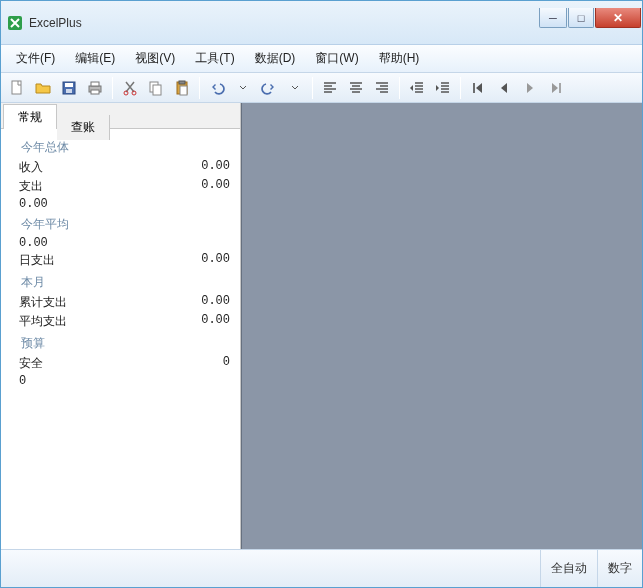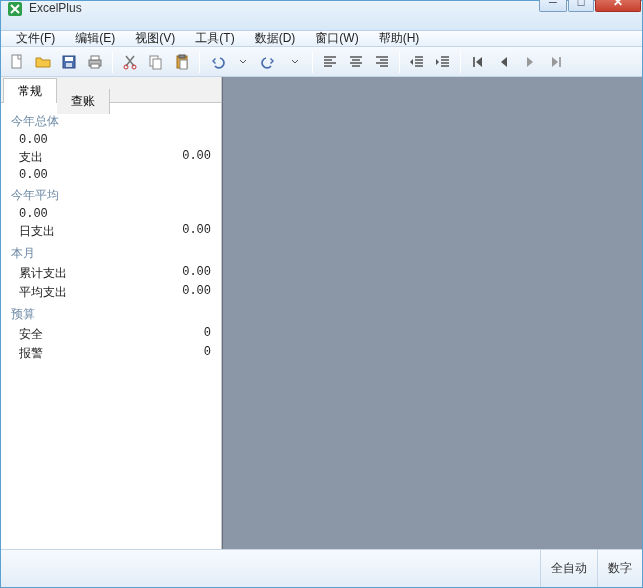--- a/index.html
+++ b/index.html
@@ -1,42 +1,42 @@
 <!DOCTYPE html>
 <html><head>
 <meta charset="utf-8">
 <style>
 * { box-sizing: border-box; margin: 0; padding: 0; font-family: "Microsoft YaHei", "SimSun", Tahoma, sans-serif; font-size: 12px; }
 html, body { width: 643px; height: 588px; overflow: hidden; }
 .window { width: 643px; height: 588px; border: 1px solid #5aa0d0; background: #fff; display: flex; flex-direction: column; }
-.titlebar { height: 30px; background: linear-gradient(#eaf3fb, #d7e8f7); display: flex; padding-left: 6px; border-bottom: 1px solid #b8d0e8; }
+.titlebar { height: 44px; background: linear-gradient(#eaf3fb, #d7e8f7); display: flex; align-items: center; padding-left: 6px; border-bottom: 1px solid #b8d0e8; }
 .titlebar .app-icon { width: 16px; height: 16px; margin-right: 6px; display:inline-flex; }
 .titlebar .title { color: #333; flex: 1; }
 .win-controls { display: flex; height: 20px; margin-top: -9px; margin-right: 1px; }
 .win-btn { width: 28px; height: 20px; margin-left: 1px; border: 1px solid #7a9fc0; border-top: none; background: linear-gradient(#f5f9fe, #cfe2f5); display:flex; align-items:center; justify-content:center; border-radius: 0 0 2px 2px; }
 .win-btn.max { width: 26px; }
 .win-btn.close { width: 46px; background: linear-gradient(#e98a7e, #c6402d); border-color:#a03022; }
 .win-glyph { font-size: 11px; color:#334; }
 .win-btn.close .win-glyph { color:#fff; font-weight:bold; font-size:12px; }
 
-.menubar { height: 16px; background: linear-gradient(#fbfdff, #e7f1fb); border-bottom: 1px solid #c5d6e8; display:flex; align-items:center; padding: 0 6px; gap: 2px; }
+.menubar { height: 28px; background: linear-gradient(#fbfdff, #e7f1fb); border-bottom: 1px solid #c5d6e8; display:flex; align-items:center; padding: 0 6px; gap: 2px; }
 .menu-item { padding: 2px 8px; color:#222; border:1px solid transparent; border-radius:2px; cursor:default; }
 
 .toolbar { height: 30px; background: linear-gradient(#f7fafe, #e3edf7); border-bottom: 1px solid #c5d6e8; display:flex; align-items:center; padding: 0 4px; gap: 2px; }
 .tool-btn { width: 24px; height: 24px; display:flex; align-items:center; justify-content:center; border:1px solid transparent; border-radius:3px; }
 .tool-sep { width:1px; height:22px; background:#dde; border-right:1px solid #fff; margin: 0 3px; }
 
 .body { flex:1; display:flex; min-height:0; }
-.side { width: 221px; background:#fff; border-right:1px solid #c7c7c7; display:flex; flex-direction:column; }
+.side { width: 240px; background:#fff; border-right:1px solid #c7c7c7; display:flex; flex-direction:column; }
 .side-tabs { height: 26px; display:flex; border-bottom:1px solid #c7c7c7; background:#f1f1f1; }
 .side-tab { padding: 4px 14px; border-right:1px solid #c7c7c7; background:#f1f1f1; cursor:default; }
 .side-tab.active { background:#fff; position:relative; top:1px; border-top:1px solid #c7c7c7; border-left:1px solid #c7c7c7; margin-left:2px; }
 .side-tab:not(.active) { position:relative; top:12px; }
 .side-body { flex:1; overflow:auto; padding: 6px 0; }
-.group-hd { color:#6d8aa6; padding: 4px 10px 2px 10px; }
+.group-hd { color:#6d8aa6; padding: 4px 10px 2px 20px; }
 .row { display:flex; padding: 1px 10px 1px 18px; color:#222; font-family: "SimSun", monospace; font-size:12px; }
 .row .label { flex:1; }
 .row .val { font-family: Liberation Mono, monospace; }
 
 .workspace { flex:1; background:#8b96a7; border-left:1px solid #66707f; }
 
 .statusbar { height: 38px; background: linear-gradient(#f7fafe,#e3edf7); border-top:1px solid #c5d6e8; display:flex; align-items:stretch; }
 .status-cell { border-left:1px solid #c5d6e8; padding: 4px 10px; display:flex; align-items:center; color:#333; }
 .status-spacer { flex:1; }
 
@@ -205,20 +205,21 @@
   <div class="body">
     <div class="side">
       <div class="side-tabs">
         <div class="side-tab active"><span>常规</span></div>
         <div class="side-tab"><span>查账</span></div>
       </div>
       <div class="side-body">
 
         <div class="group-hd">今年总体</div>
         <div class="row">
+            <span class="label">收入</span>
             <span class="val">0.00</span>
           </div>
         <div class="row">
             <span class="label">支出</span>
             <span class="val">0.00</span>
           </div>
         <div class="row">
             <span class="val">0.00</span>
           </div>
 
@@ -240,21 +241,20 @@
             <span class="label">平均支出</span>
             <span class="val">0.00</span>
           </div>
 
         <div class="group-hd">预算</div>
         <div class="row">
             <span class="label">安全</span>
             <span class="val">0</span>
           </div>
         <div class="row">
-            <span class="label">报警</span>
             <span class="val">0</span>
           </div>
 
       </div>
     </div>
     <div class="workspace"></div>
   </div>
 
   <div class="statusbar">
     <div class="status-spacer"></div>

